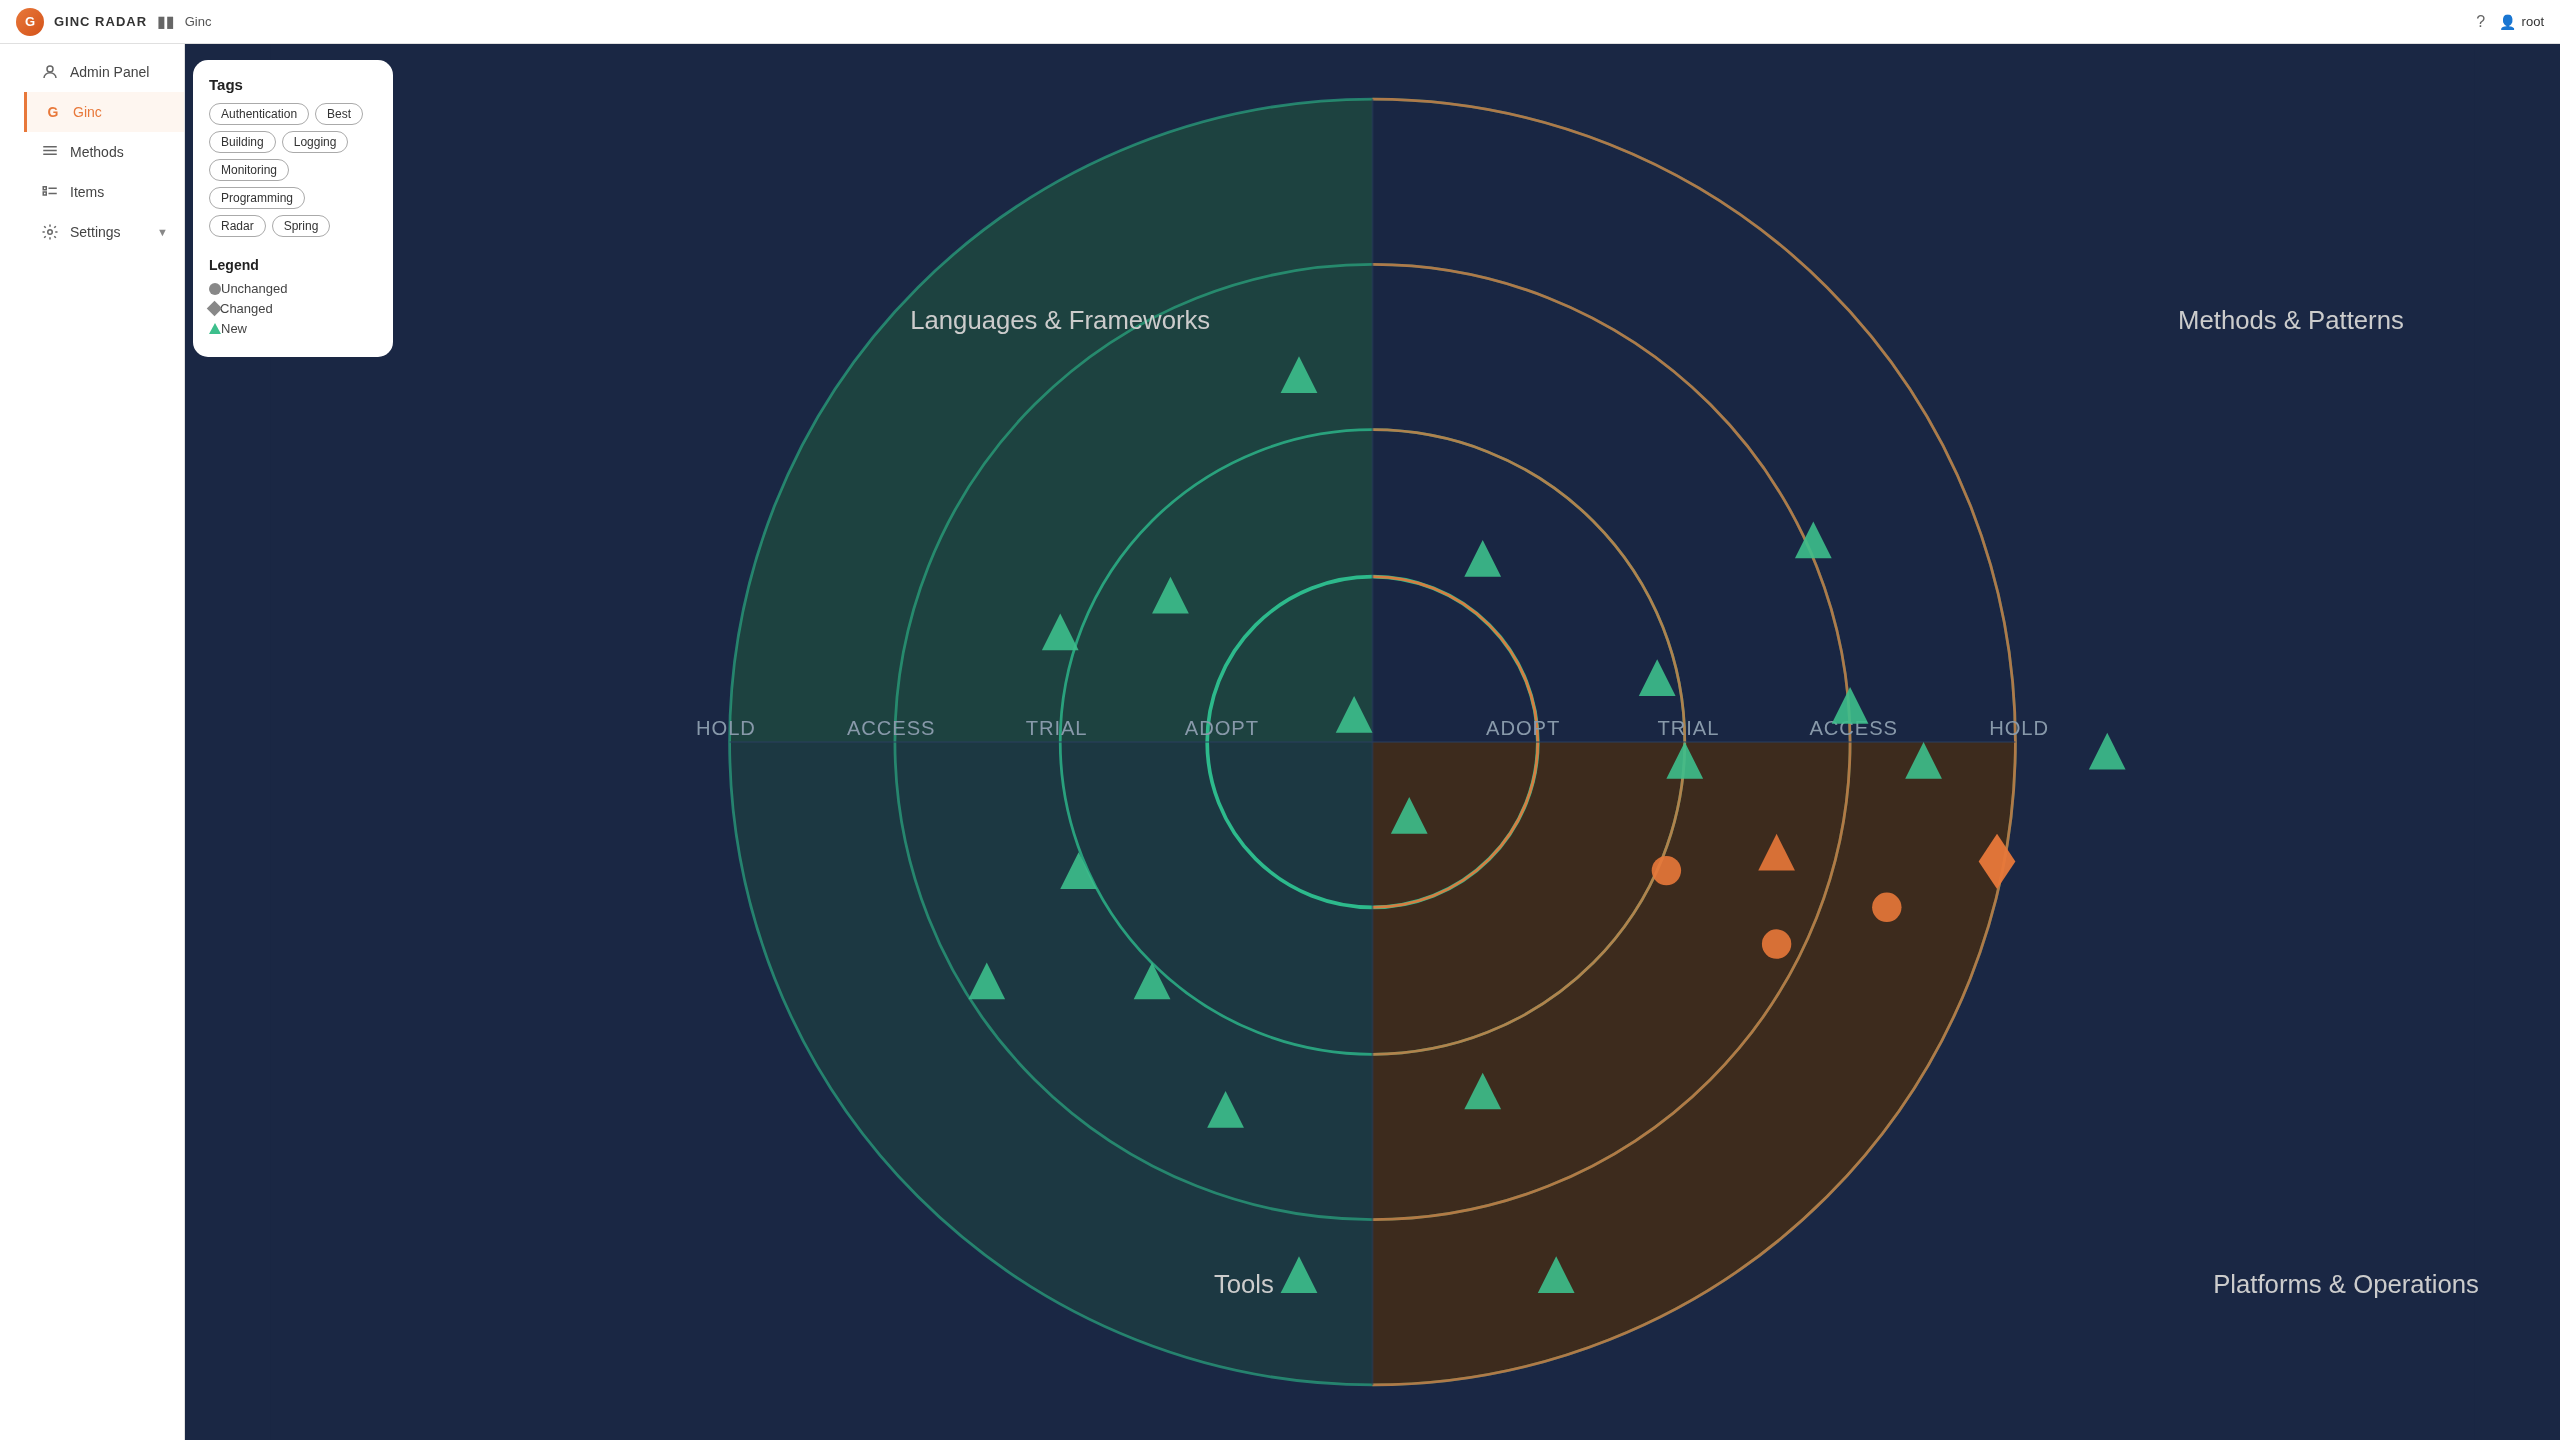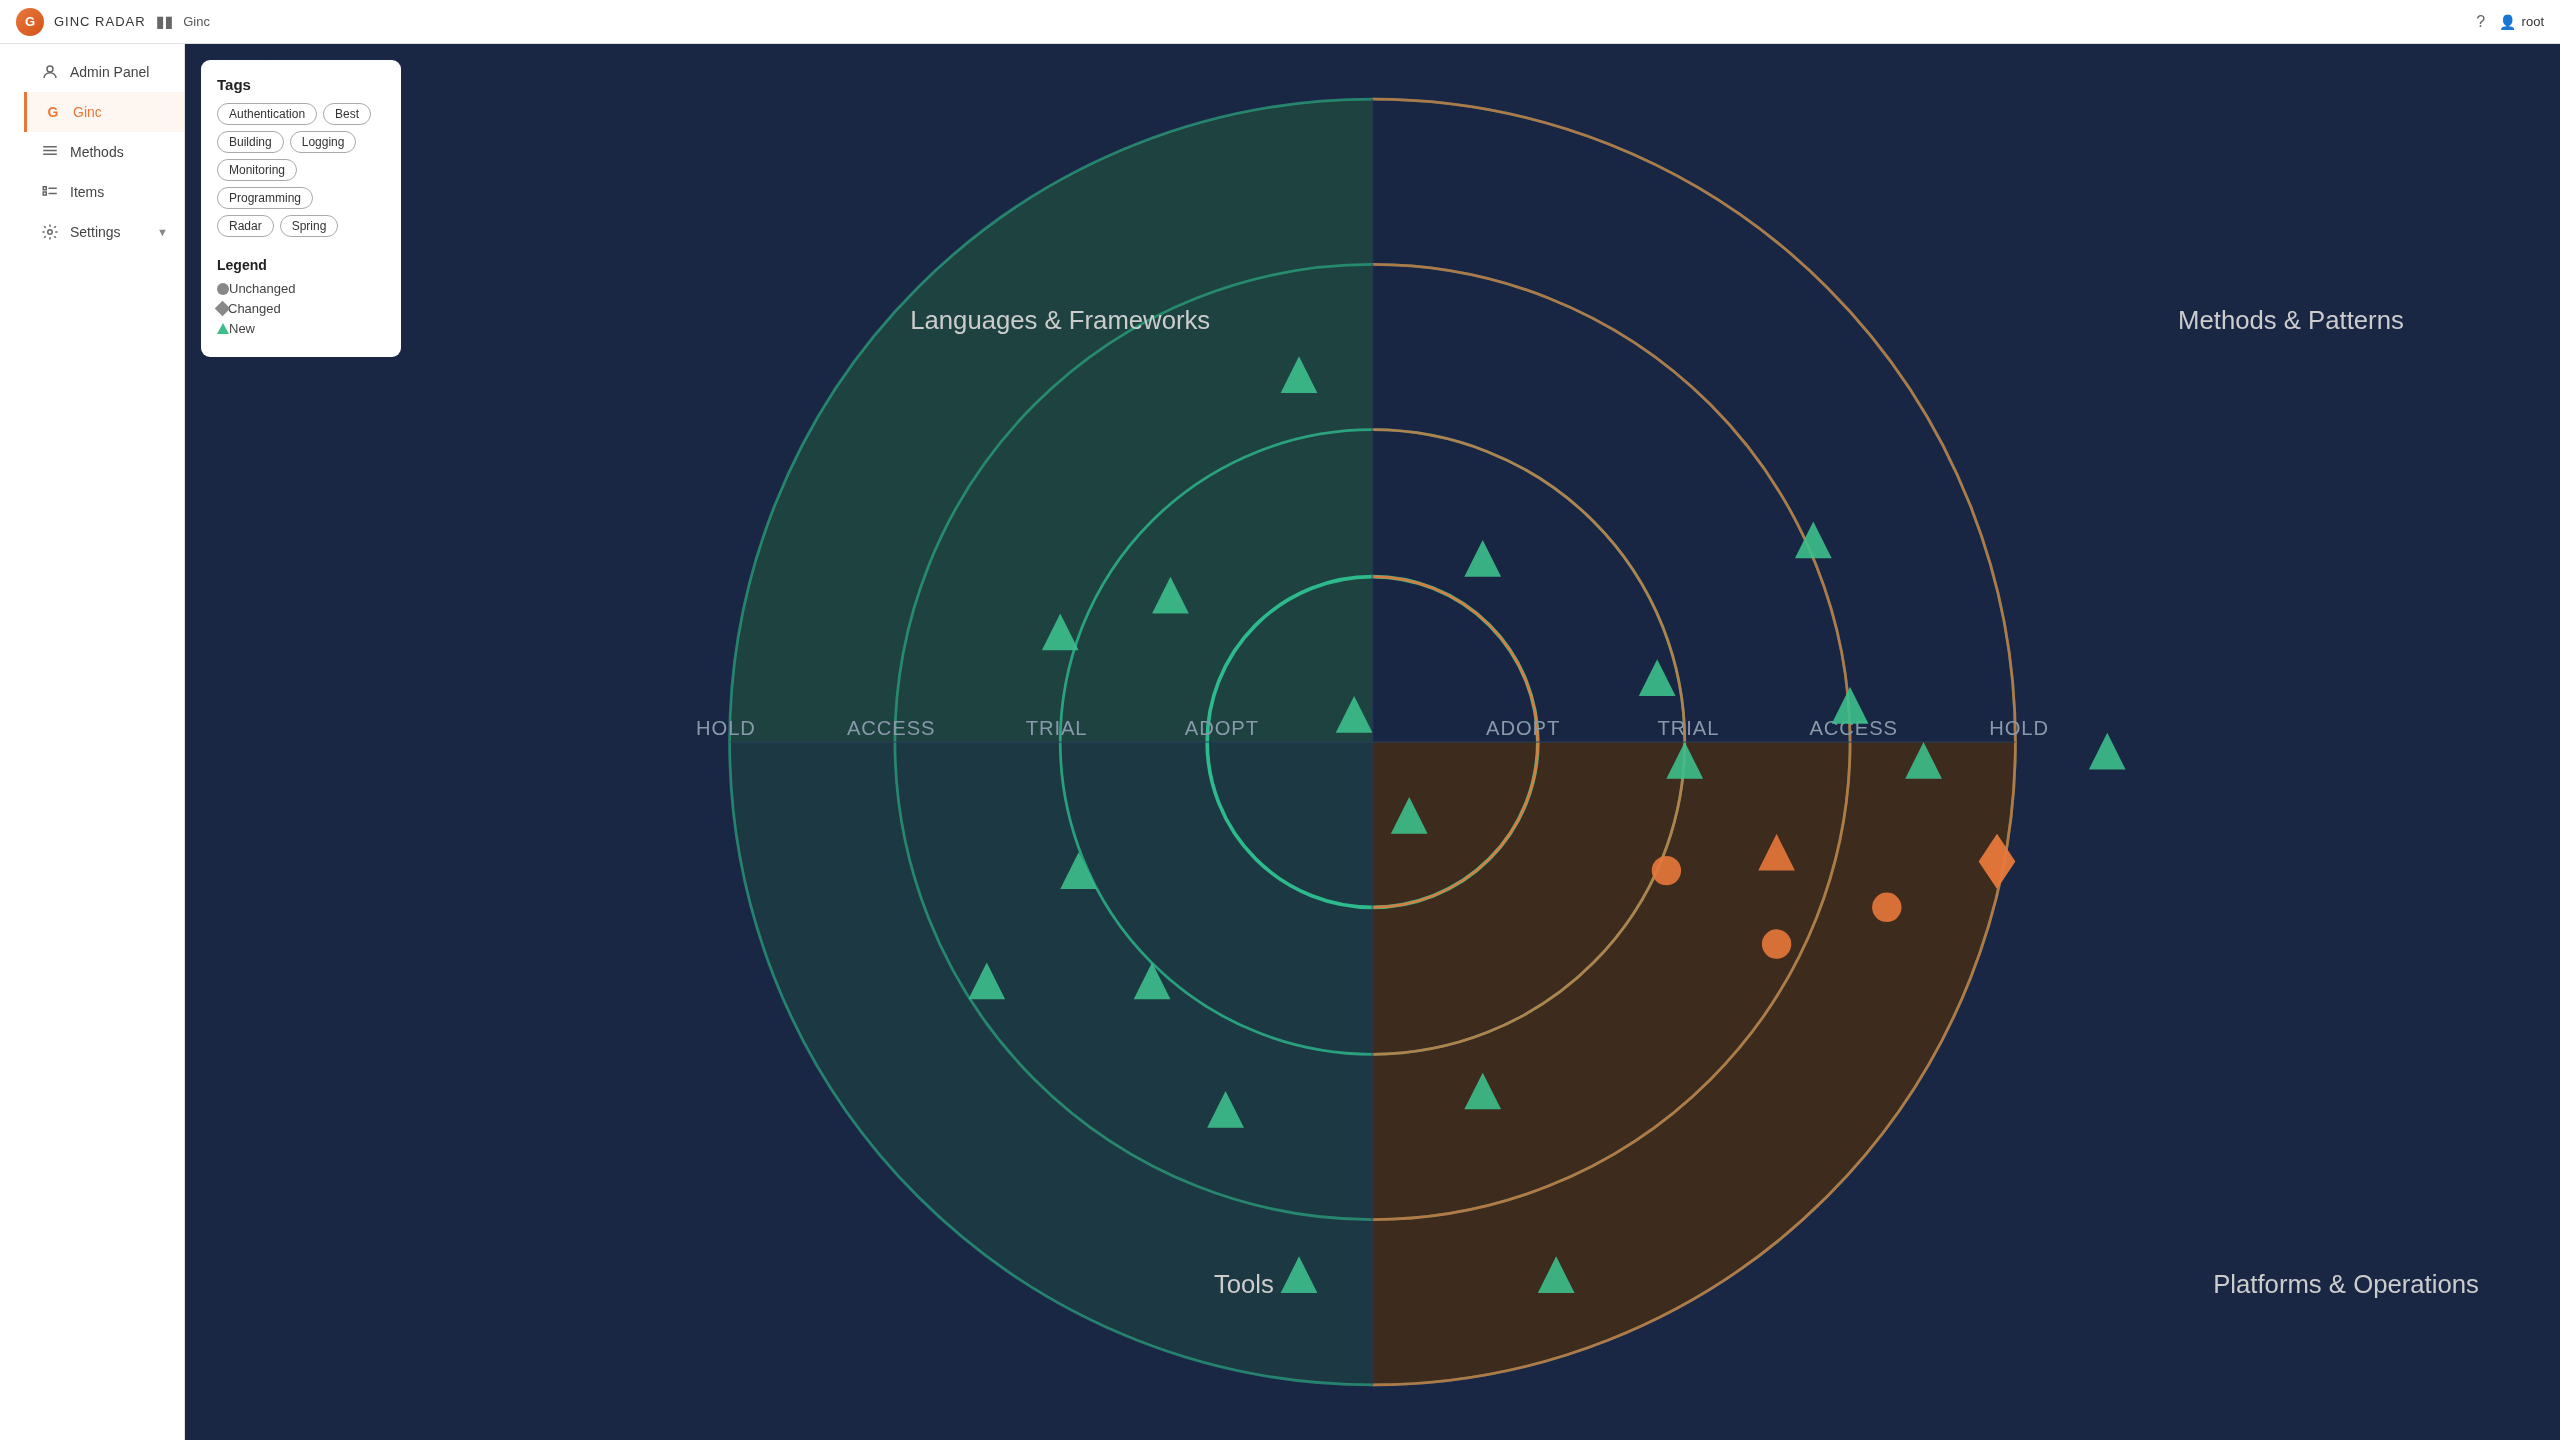--- a/index.html
+++ b/index.html
@@ -6,21 +6,21 @@
     body { font-family: -apple-system, BlinkMacSystemFont, 'Segoe UI', sans-serif; background: #f0f0f0; display: flex; flex-direction: column; height: 100vh; overflow: hidden; }
 
     
     .topbar {
       display: flex; align-items: center; justify-content: space-between;
       background: #ffffff; border-bottom: 1px solid #e0e0e0;
       height: 44px; padding: 0 16px; flex-shrink: 0;
     }
     .topbar-left { display: flex; align-items: center; gap: 10px; }
     .app-logo { width: 28px; height: 28px; border-radius: 50%; background: linear-gradient(135deg, #e8783a, #d4531a); display: flex; align-items: center; justify-content: center; color: white; font-weight: bold; font-size: 13px; }
-    .app-title { font-size: 13px; font-weight: 400; letter-spacing: 1px; color: #333; }
+    .app-title { font-size: 13px; font-weight: 700; letter-spacing: 1px; color: #333; }
     .sidebar-toggle { cursor: pointer; color: #666; font-size: 16px; }
     .breadcrumb { font-size: 13px; color: #555; }
     .topbar-right { display: flex; align-items: center; gap: 14px; }
     .topbar-icon { color: #666; font-size: 16px; cursor: pointer; }
     .topbar-user { display: flex; align-items: center; gap: 5px; font-size: 13px; color: #333; cursor: pointer; }
     .user-icon { font-size: 14px; color: #666; }
 
     
     .main-layout { display: flex; flex: 1; overflow: hidden; }
 
@@ -42,22 +42,22 @@
     .sidebar-label { font-size: 14px; }
     .sidebar-item.has-sub .arrow { margin-left: auto; font-size: 11px; color: #888; }
 
     .sidebar-footer { margin-top: auto; padding: 14px 16px; font-size: 11px; color: #888; line-height: 1.6; border-top: 1px solid #f0f0f0; }
 
     
     .content-area { flex: 1; background: #1a2744; overflow: hidden; position: relative; }
 
     
     .tags-panel {
-      position: absolute; top: 16px; left: 16px;
-      background: #ffffff; border-radius: 9px; padding: 16px;
+      position: absolute; top: 16px; left: 8px;
+      background: #ffffff; border-radius: 15px; padding: 16px;
       width: 200px; z-index: 10;
     }
     .tags-title { font-size: 15px; font-weight: 600; color: #222; margin-bottom: 10px; }
     .tags-row { display: flex; flex-wrap: wrap; gap: 6px; margin-bottom: 6px; }
     .tag-pill {
       border: 1.5px solid #aaa; border-radius: 20px;
       padding: 3px 11px; font-size: 12px; color: #333; cursor: pointer;
       background: transparent;
     }
 

